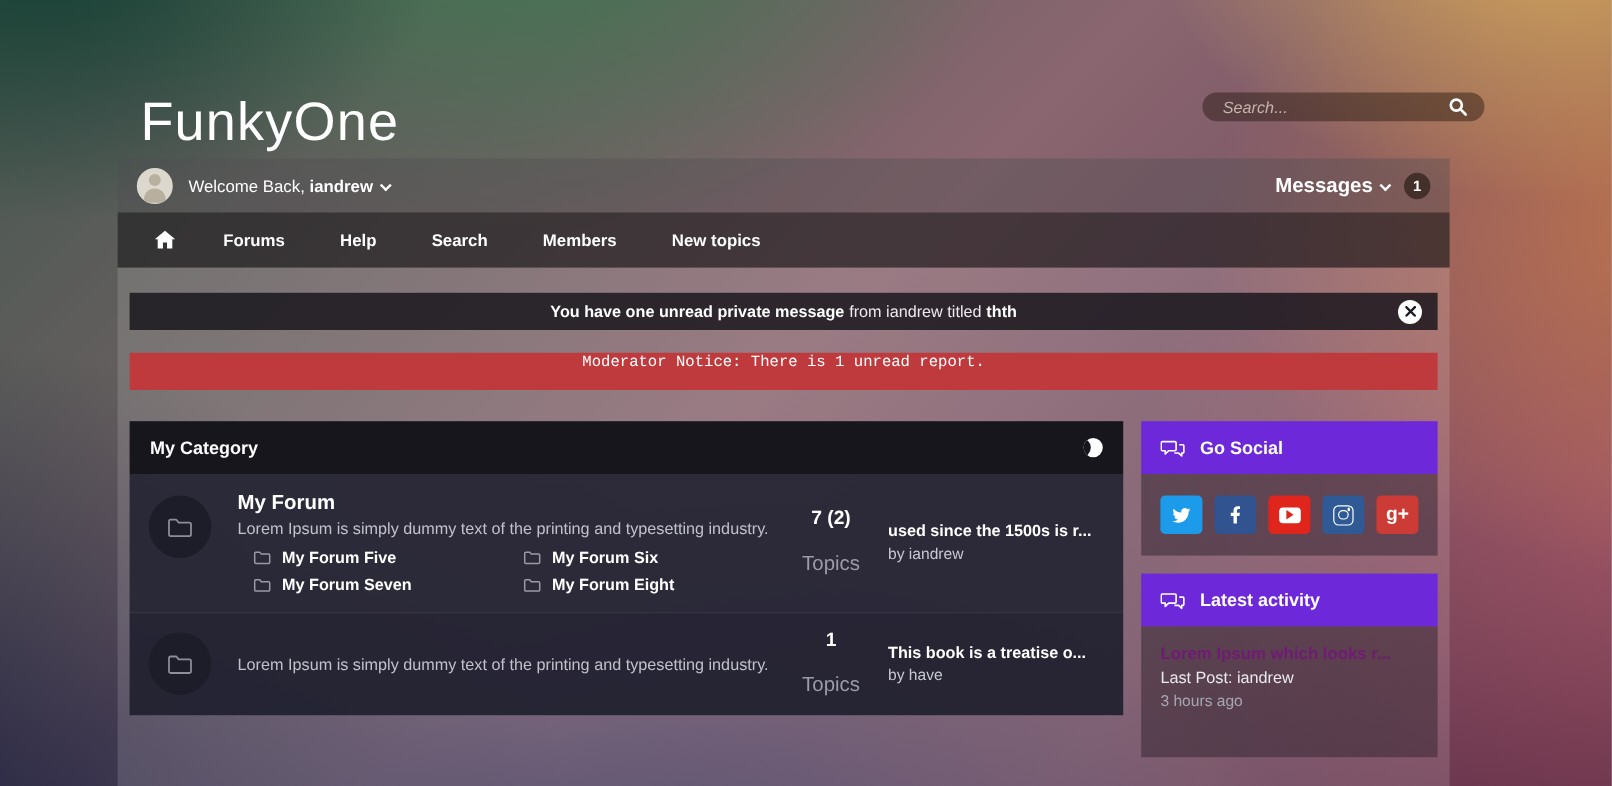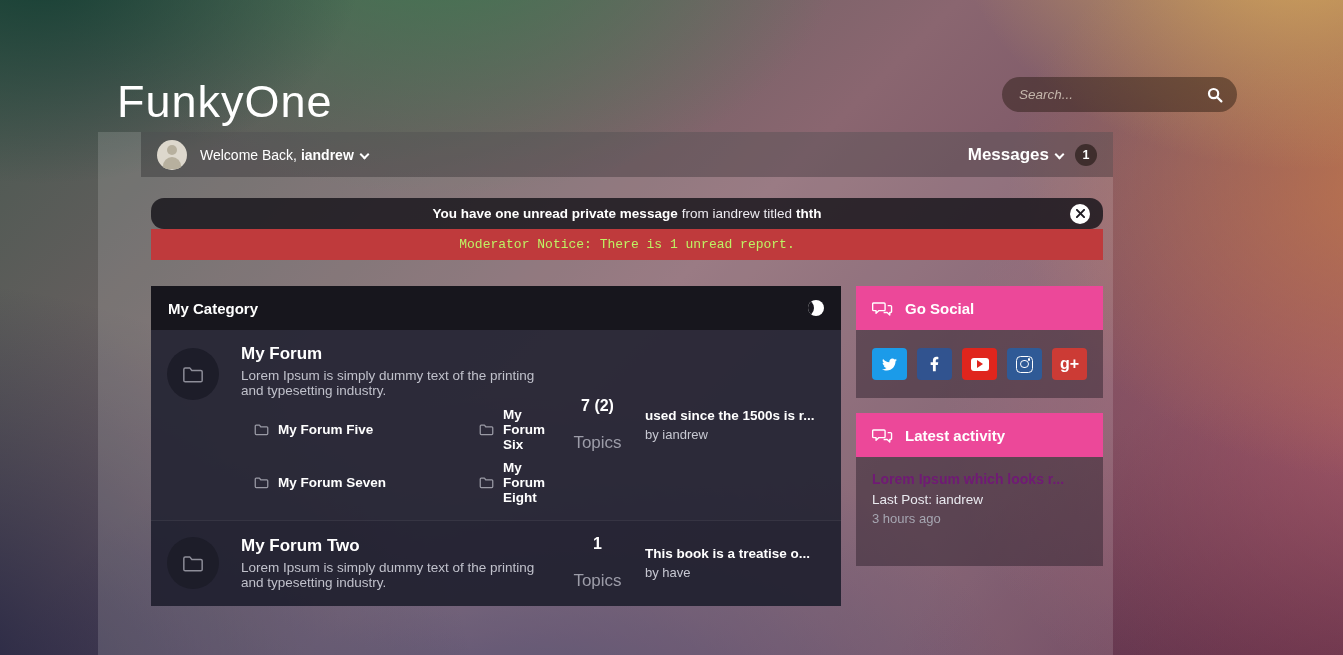--- a/index.html
+++ b/index.html
@@ -19,36 +19,35 @@
       linear-gradient(135deg, #46584f 0%, #8a6670 48%, #5c3350 100%);
   }
   .stage { position: absolute; inset: 0; }
 
   
   .logo {
     position: absolute; left: 117px; top: 64px;
     font-size: 45px; font-weight: 400; letter-spacing: 1px; color: #fff; margin-top: 12px;
   }
   .searchbox {
-    position: absolute; left: 1002px; top: 77px; width: 235px; height: 35px;
+    position: absolute; left: 1002px; top: 77px; width: 235px; height: 24px;
     background: rgba(35,22,14,.45); border-radius: 18px;
     display: flex; align-items: center; padding: 0 14px 0 17px;
   }
   .searchbox input {
     flex: 1; background: transparent; border: none; outline: none;
     font-family: "Liberation Sans", sans-serif;
     font-size: 13.5px; font-style: italic; color: #e8ddd4;
   }
   .searchbox input::placeholder { color: #c4b6ab; opacity: 1; }
 
   
   .board {
-    position: absolute; left: 98px; top: 132px; width: 1015px; height: 523px;
+    position: absolute; left: 98px; top: 132px; width: 1110px; height: 523px;
     background: rgba(255,255,255,.14);
-    padding-left: 43px;
   }
   .userbar {
     height: 45px; background: rgba(14,14,17,.28);
     display: flex; align-items: center; padding: 0 16px; color: #fff;
   }
   .avatar {
     width: 30px; height: 30px; border-radius: 50%;
     background: #ddd8cd; position: relative; overflow: hidden; margin-right: 13px;
   }
   .avatar::before { content: ""; position: absolute; left: 10px; top: 5px; width: 10px; height: 10px; border-radius: 50%; background: #b7b09e; }
@@ -91,35 +90,34 @@
     margin-left: auto; width: 8px; height: 8px;
     border-right: 2.5px solid #ece8e8; border-bottom: 2.5px solid #ece8e8;
     transform: rotate(-45deg); margin-right: 8px;
   }
 
   .pm-notice {
     position: relative; margin-top: 21px; height: 31px;
     background: rgba(22,19,26,.82); color: #fff;
     display: flex; align-items: center; justify-content: center;
     font-size: 13.5px;
-    border-radius: 13px;
   }
   .pm-notice .mid { font-weight: 400; color: #eceaf0; margin: 0 4px; }
   .pm-notice b { font-weight: 700; }
   .pm-close {
     position: absolute; right: 13px; top: 5.5px; width: 20px; height: 20px;
     background: #fff; border-radius: 50%; cursor: pointer;
     display: flex; align-items: center; justify-content: center;
   }
   .pm-close svg { width: 9px; height: 9px; }
 
   .mod-notice {
-    height: 31px;
-    display: flex; align-items: center; justify-content: center;
-    color: #bef264; font-size: 13px;
+    margin-top: 19px; height: 31px;
+    display: flex; justify-content: center;
+    color: #ffffff; font-size: 13px;
     font-family: "Liberation Mono", monospace;
   }
 
   
   .content { margin-top: 26px; display: flex; gap: 15px; align-items: flex-start; }
   .main-col { flex: 1; }
 
   .panel-header {
     height: 44px; background: #17161d;
     display: flex; align-items: center; padding: 0 17px;
@@ -154,21 +152,21 @@
   .stats-col { flex: 0 0 95px; text-align: center; align-self: center; }
   .stats-count { color: #fff; font-size: 16px; font-weight: 700; }
   .stats-label { color: #9c9ca8; font-size: 17px; margin-top: 18px; }
   .lastpost-col { flex: 0 0 180px; align-self: center; }
   .lastpost-title { color: #fff; font-size: 13.5px; font-weight: 700; cursor: pointer; }
   .lastpost-by { color: #c7c8d2; font-size: 13px; margin-top: 4px; }
 
   
   .sidebar { flex: 0 0 247px; width: 247px; }
   .widget-header {
-    height: 44px; background: #ec4899;
+    height: 44px; background: #6d28d9;
     display: flex; align-items: center; gap: 12px; padding: 0 16px;
     color: #fff; font-size: 15px; font-weight: 700;
   }
   .widget-body { background: rgba(48,33,46,.5); }
   .social-body { padding: 18px 16px; display: flex; gap: 10px; }
   .social-btn {
     width: 39px; height: 32px; border-radius: 4px; cursor: pointer;
     display: flex; align-items: center; justify-content: center; color: #fff;
   }
   .yt-box { width: 18px; height: 13px; background: #fff; border-radius: 3px; display: flex; align-items: center; justify-content: center; }
@@ -212,20 +210,34 @@
         <b>iandrew</b><span class="chev-down"></span>
       </span>
       <div class="right">
         <span class="messages">
           <span>Messages</span><span class="chev-down"></span>
         </span>
         <div class="badge">1</div>
       </div>
     </div>
 
+    <div class="navbar">
+      <div class="nav-item home">
+        <span>
+          <svg width="17" height="16" viewBox="0 0 24 22" fill="#fff">
+            <path d="M12 0 L24 10 h-3.4 v11 h-6.2 v-7 h-4.8 v7 H3.4 V10 H0 Z"></path>
+          </svg>
+        </span>
+      </div>
+      <div class="nav-item">Forums</div>
+      <div class="nav-item">Help</div>
+      <div class="nav-item">Search</div>
+      <div class="nav-item">Members</div>
+      <div class="nav-item">New topics</div>
+    </div>
 
     <div class="inner">
 
 
       <div class="pm-notice">
         <b>You have one unread private message</b>
         <span class="mid">from iandrew titled</span>
         <b>thth</b>
         <div class="pm-close">
           <svg viewBox="0 0 10 10" stroke="#1d1a22" stroke-width="2.2" stroke-linecap="round">
@@ -305,21 +317,20 @@
 
           <div class="forum-row r2">
             <div class="folder-circle">
               <span>
                 <svg width="22" height="19" viewBox="0 0 24 20" fill="none" stroke="#8e8e99" stroke-width="1.6" stroke-linejoin="round">
                   <path d="M2 4.5 a1.5 1.5 0 0 1 1.5 -1.5 h5.2 l2 2.6 h9.8 a1.5 1.5 0 0 1 1.5 1.5 v9.4 a1.5 1.5 0 0 1 -1.5 1.5 h-17 a1.5 1.5 0 0 1 -1.5 -1.5 Z"></path>
                 </svg>
               </span>
             </div>
             <div class="forum-main">
-              <div class="forum-title">My Forum Two</div>
               <div class="forum-desc">Lorem Ipsum is simply dummy text of the printing and typesetting industry.</div>
             </div>
             <div class="stats-col">
               <div class="stats-count">1</div>
               <div class="stats-label">Topics</div>
             </div>
             <div class="lastpost-col">
               <div class="lastpost-title">This book is a treatise o...</div>
               <div class="lastpost-by">by have</div>
             </div>

